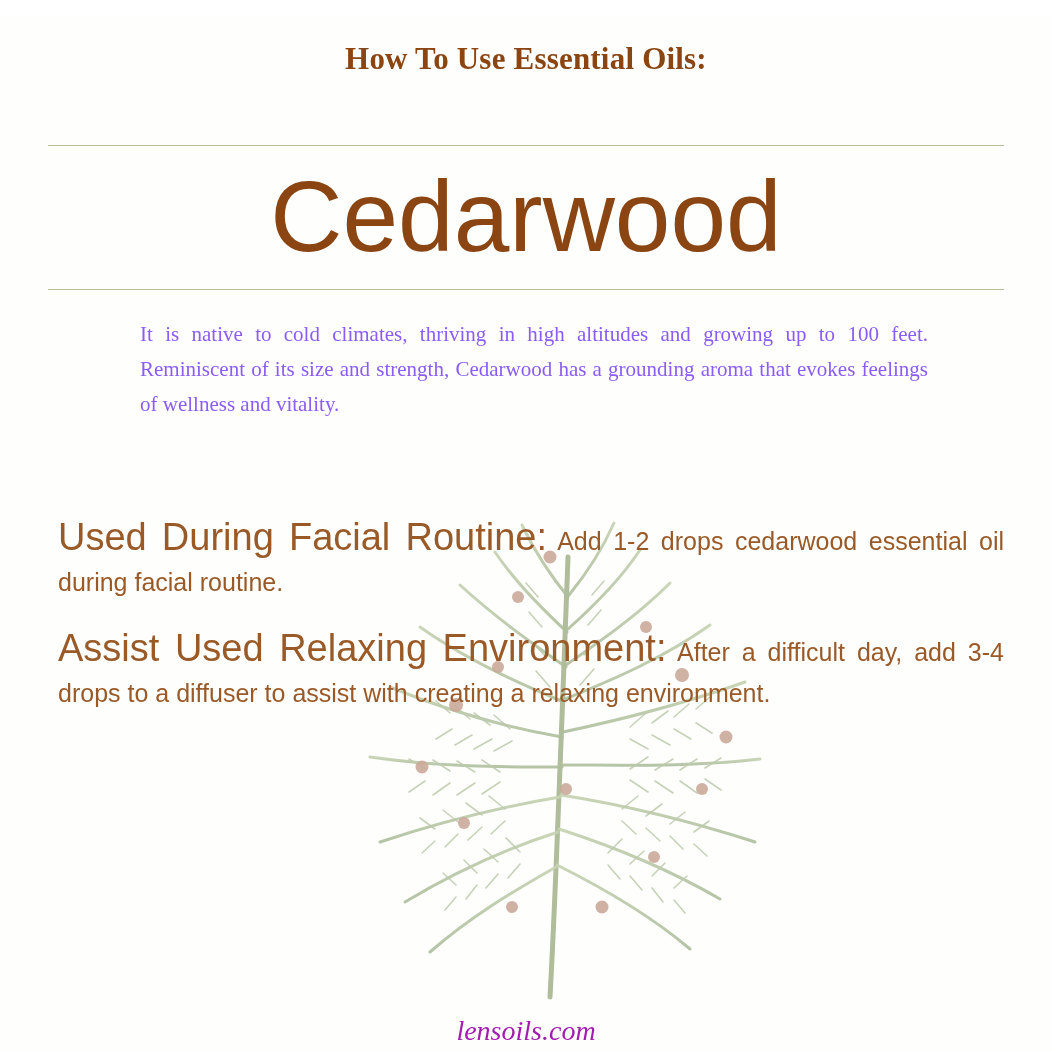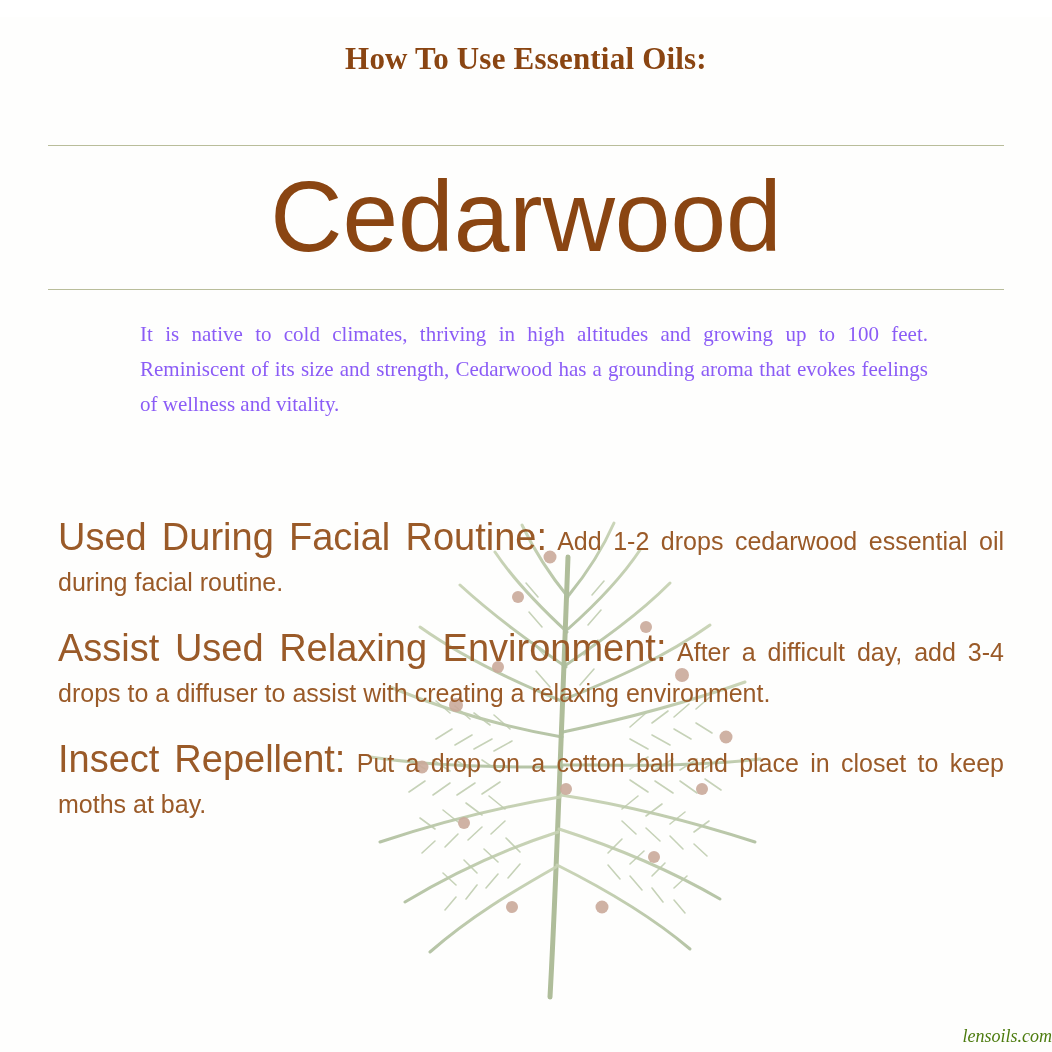--- a/index.html
+++ b/index.html
@@ -111,25 +111,25 @@
     font-size: 25px;
     color: #9a5a28;
   }
 
   
   .footer {
     position: absolute;
     bottom: 22px;
     left: 0;
     width: 100%;
-    text-align: right;
+    text-align: center;
     font-family: "Liberation Serif", serif;
     font-style: italic;
-    font-size: 18px;
-    color: #4d7c0f;
+    font-size: 28px;
+    color: #a21caf;
     z-index: 2;
   }
 </style>
 </head>
 <body>
 
 <div class="page">
 
   <svg class="branch-art" viewBox="0 0 700 580" xmlns="http://www.w3.org/2000/svg" aria-hidden="true">
     <defs>
@@ -222,22 +222,18 @@
       <span class="use-head">Used During Facial Routine:</span>
       <span class="use-body">Add 1-2 drops cedarwood essential oil during facial routine.</span>
     </div>
 
 
     <div class="use-item">
       <span class="use-head">Assist Used Relaxing Environment:</span>
       <span class="use-body">After a difficult day, add 3-4 drops to a diffuser to assist with creating a relaxing environment.</span>
     </div>
 
-    <div class="use-item">
-      <span class="use-head">Insect Repellent:</span>
-      <span class="use-body">Put a drop on a cotton ball and place in closet to keep moths at bay.</span>
-    </div>
 
   </div>
 
   <div class="footer">lensoils.com</div>
 
 </div>
 
 </body></html>

